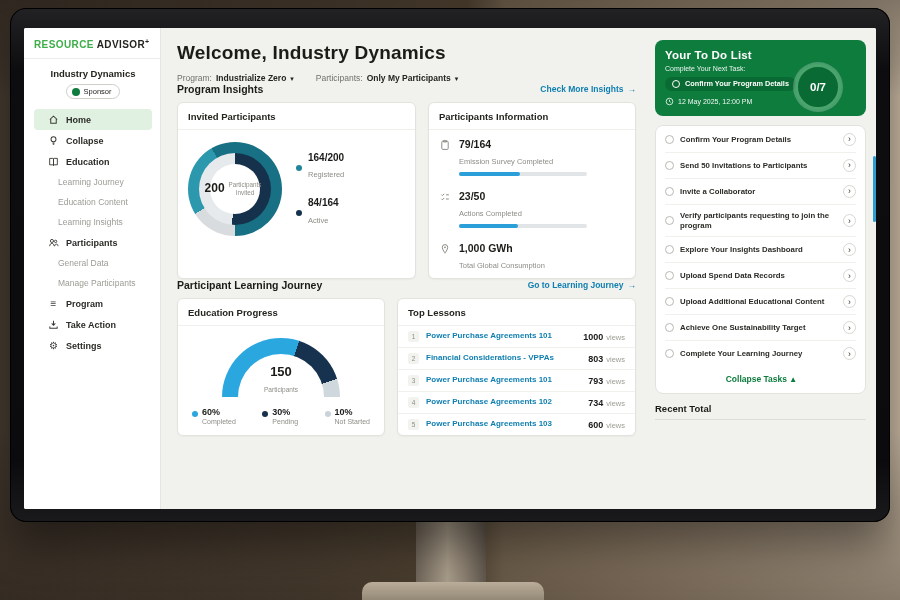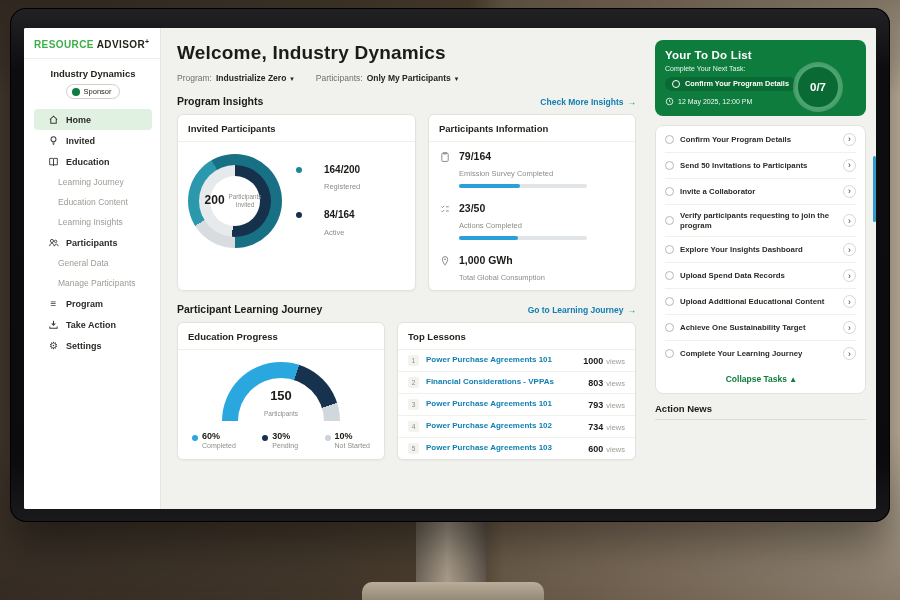--- a/index.html
+++ b/index.html
@@ -37,38 +37,38 @@
   .nicon{width:11px;height:11px;flex:none;display:flex;align-items:center;justify-content:center;color:#3b3c36}
   .nicon.txt{font-size:10px;line-height:1;font-weight:normal}
   .nav-sub{display:flex;align-items:center;height:20px;padding-left:24px;font-size:8.5px;color:#9c9c95;cursor:pointer}
   
   .main{flex:1;min-width:0;background:#f1f1ee;padding:14px 12px 0 16px}
   .main-title{font-size:19px;font-weight:bold;color:#1b1c18;letter-spacing:.2px}
   .controls{display:flex;align-items:center;gap:22px;margin-top:9px;font-size:8.5px;color:#71716b}
   .ctrl{display:flex;align-items:center;gap:4px;cursor:pointer}
   .ctrl b{color:#24251f}
   .chev{font-size:7px;color:#24251f;line-height:1}
-  .sect{display:flex;justify-content:space-between;align-items:flex-end;margin-top:12px;margin-bottom:7px}
+  .sect{display:flex;justify-content:space-between;align-items:center;margin-bottom:7px}
   .sect h2{font-size:10.5px;font-weight:bold;color:#1b1c18}
   .sect .slink{display:flex;align-items:center;gap:4px;font-size:8.5px;font-weight:bold;color:#0f7fb0;cursor:pointer}
   .cards{display:flex;gap:12px}
   .card{background:#fff;border:1px solid #e3e3de;border-radius:6px;box-shadow:0 1px 2px rgba(0,0,0,.04)}
   .card h3{font-size:9.5px;font-weight:bold;color:#24251f;padding:8px 10px 7px;border-bottom:1px solid #efefec}
   .w-lg{width:239px}.w-sm{width:208px}
   
   .donut-row{display:flex;align-items:center;gap:14px;padding:12px 10px}
   .donut{position:relative;width:94px;height:94px;flex:none}
   .donut .d1,.donut .d2,.donut .d3{position:absolute;border-radius:50%}
   .d1{inset:0;background:conic-gradient(from 180deg,#d8dcdf 0 58deg,#2b98ad 58deg 150deg,#187085 150deg 360deg)}
   .d2{inset:11px;background:conic-gradient(#15314b 0 185deg,#e7eaec 185deg 360deg)}
   .d3{inset:22px;background:#fff;display:flex;flex-direction:row;align-items:center;justify-content:center;text-align:center}
   .d3 b{font-size:12px;color:#1b1c18;line-height:1.1}
   .d3 span{font-size:6.3px;color:#8d8d87;line-height:1.2;padding:0 4px}
   .legend-col{display:flex;flex-direction:column;gap:16px}
-  .leg{display:flex;gap:22px;align-items:flex-start}
+  .leg{display:flex;gap:6px;align-items:center}
   .dot{width:6px;height:6px;border-radius:50%;margin-top:3px;flex:none}
   .dot.teal{background:#1f8599}.dot.navy{background:#15314b}
   .dot.blue{background:#2ba7e0}.dot.gray{background:#c9d3d9}
   .leg b{display:block;font-size:10px;color:#1b1c18;line-height:1.15}
   .leg span{font-size:7.5px;color:#8d8d87}
   
   .stat{display:flex;gap:8px;padding:8px 10px 6px}
   .sicon{width:12px;height:12px;flex:none;color:#8d8d87;margin-top:1px}
   .stat b{display:block;font-size:10.5px;color:#1b1c18}
   .stat span{font-size:7.5px;color:#8d8d87}
@@ -154,21 +154,21 @@
             </span>
             <span>Home</span>
           </div>
           <div class="nav-item">
             <span class="nicon">
               <svg viewBox="0 0 12 12" width="11" height="11">
                   <circle cx="6" cy="4.6" r="2.7" fill="none" stroke="currentColor" stroke-width="1.1"></circle>
                   <path d="M4.8 8.6h2.4 M5.2 10.2h1.6" stroke="currentColor" stroke-width="1.1"></path>
                 </svg>
             </span>
-            <span>Invited</span>
+            <span>Collapse</span>
           </div>
           <div class="nav-item">
             <span class="nicon">
               <svg viewBox="0 0 12 12" width="11" height="11">
                   <path d="M1.8 2.6h3.4c.5 0 .8.3.8.7v7c0-.4-.3-.7-.8-.7H1.8Z M10.2 2.6H6.8c-.5 0-.8.3-.8.7v7c0-.4.3-.7.8-.7h3.4Z" fill="none" stroke="currentColor" stroke-width="1"></path>
                 </svg>
             </span>
             <span>Education</span>
           </div>
           <div class="nav-sub">
@@ -476,21 +476,21 @@
             <span class="tlabel">Complete Your Learning Journey</span>
             <span class="go">›</span>
           </div>
           <div class="collapse">
             <span>Collapse Tasks</span>
             <span>▴</span>
           </div>
         </div>
 
         <div class="news">
-          <h4>Action News</h4>
+          <h4>Recent Total</h4>
           <div class="rule"></div>
         </div>
 
         <div class="scrollthumb"></div>
       </div>
 
     </div>
   </div>
 </div>
 

